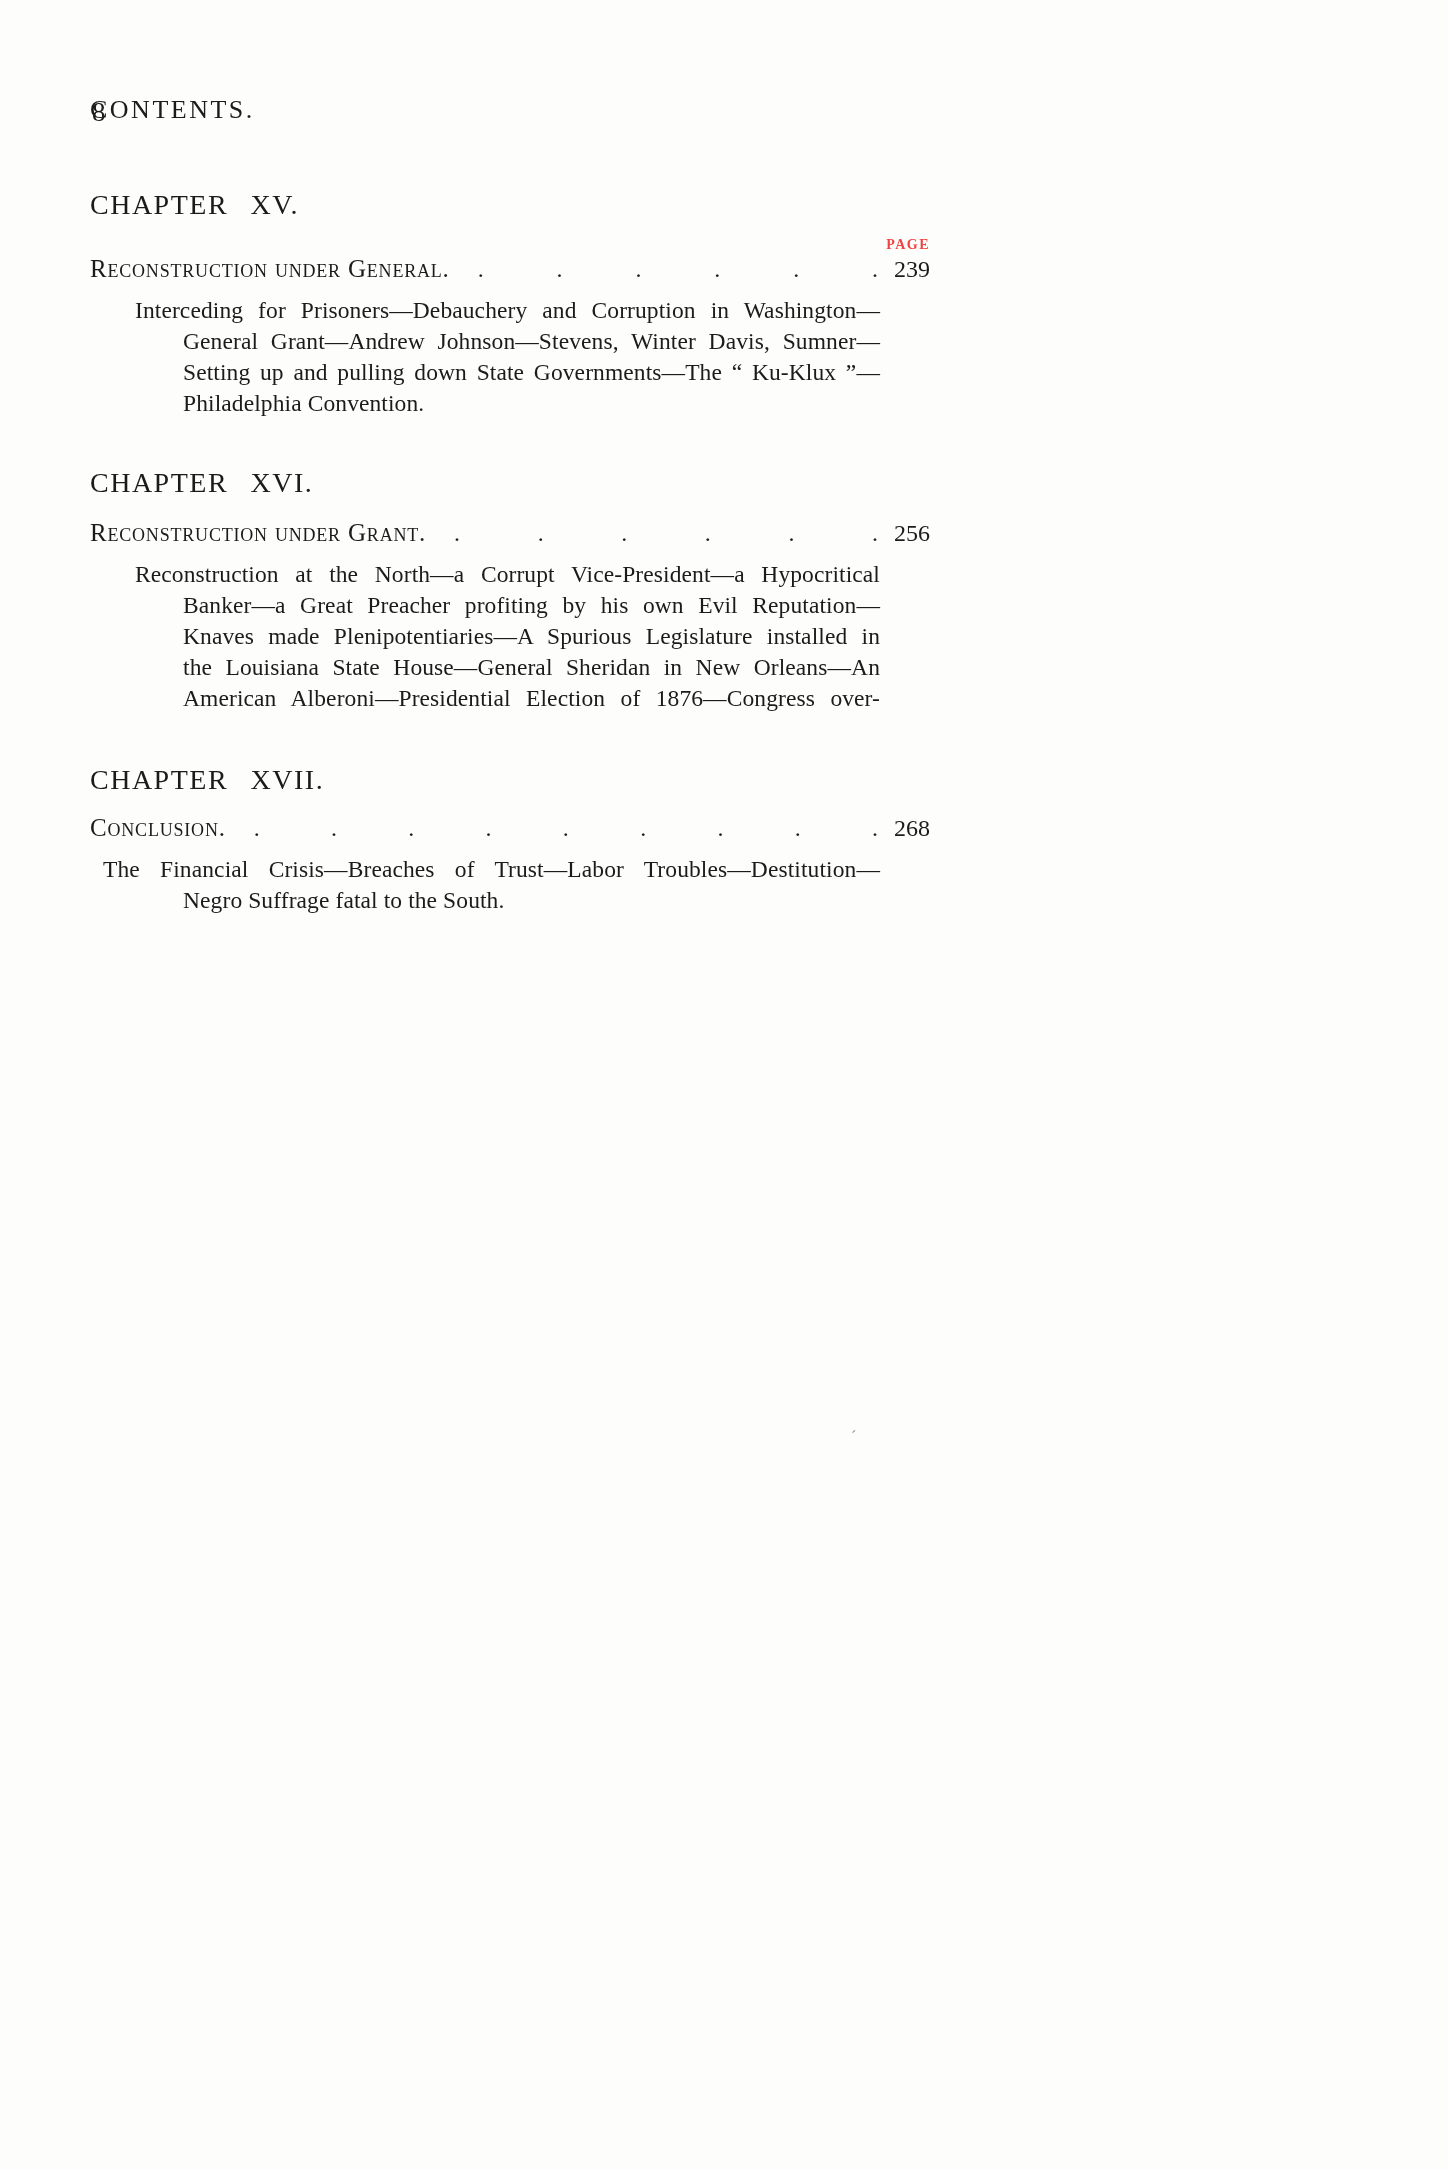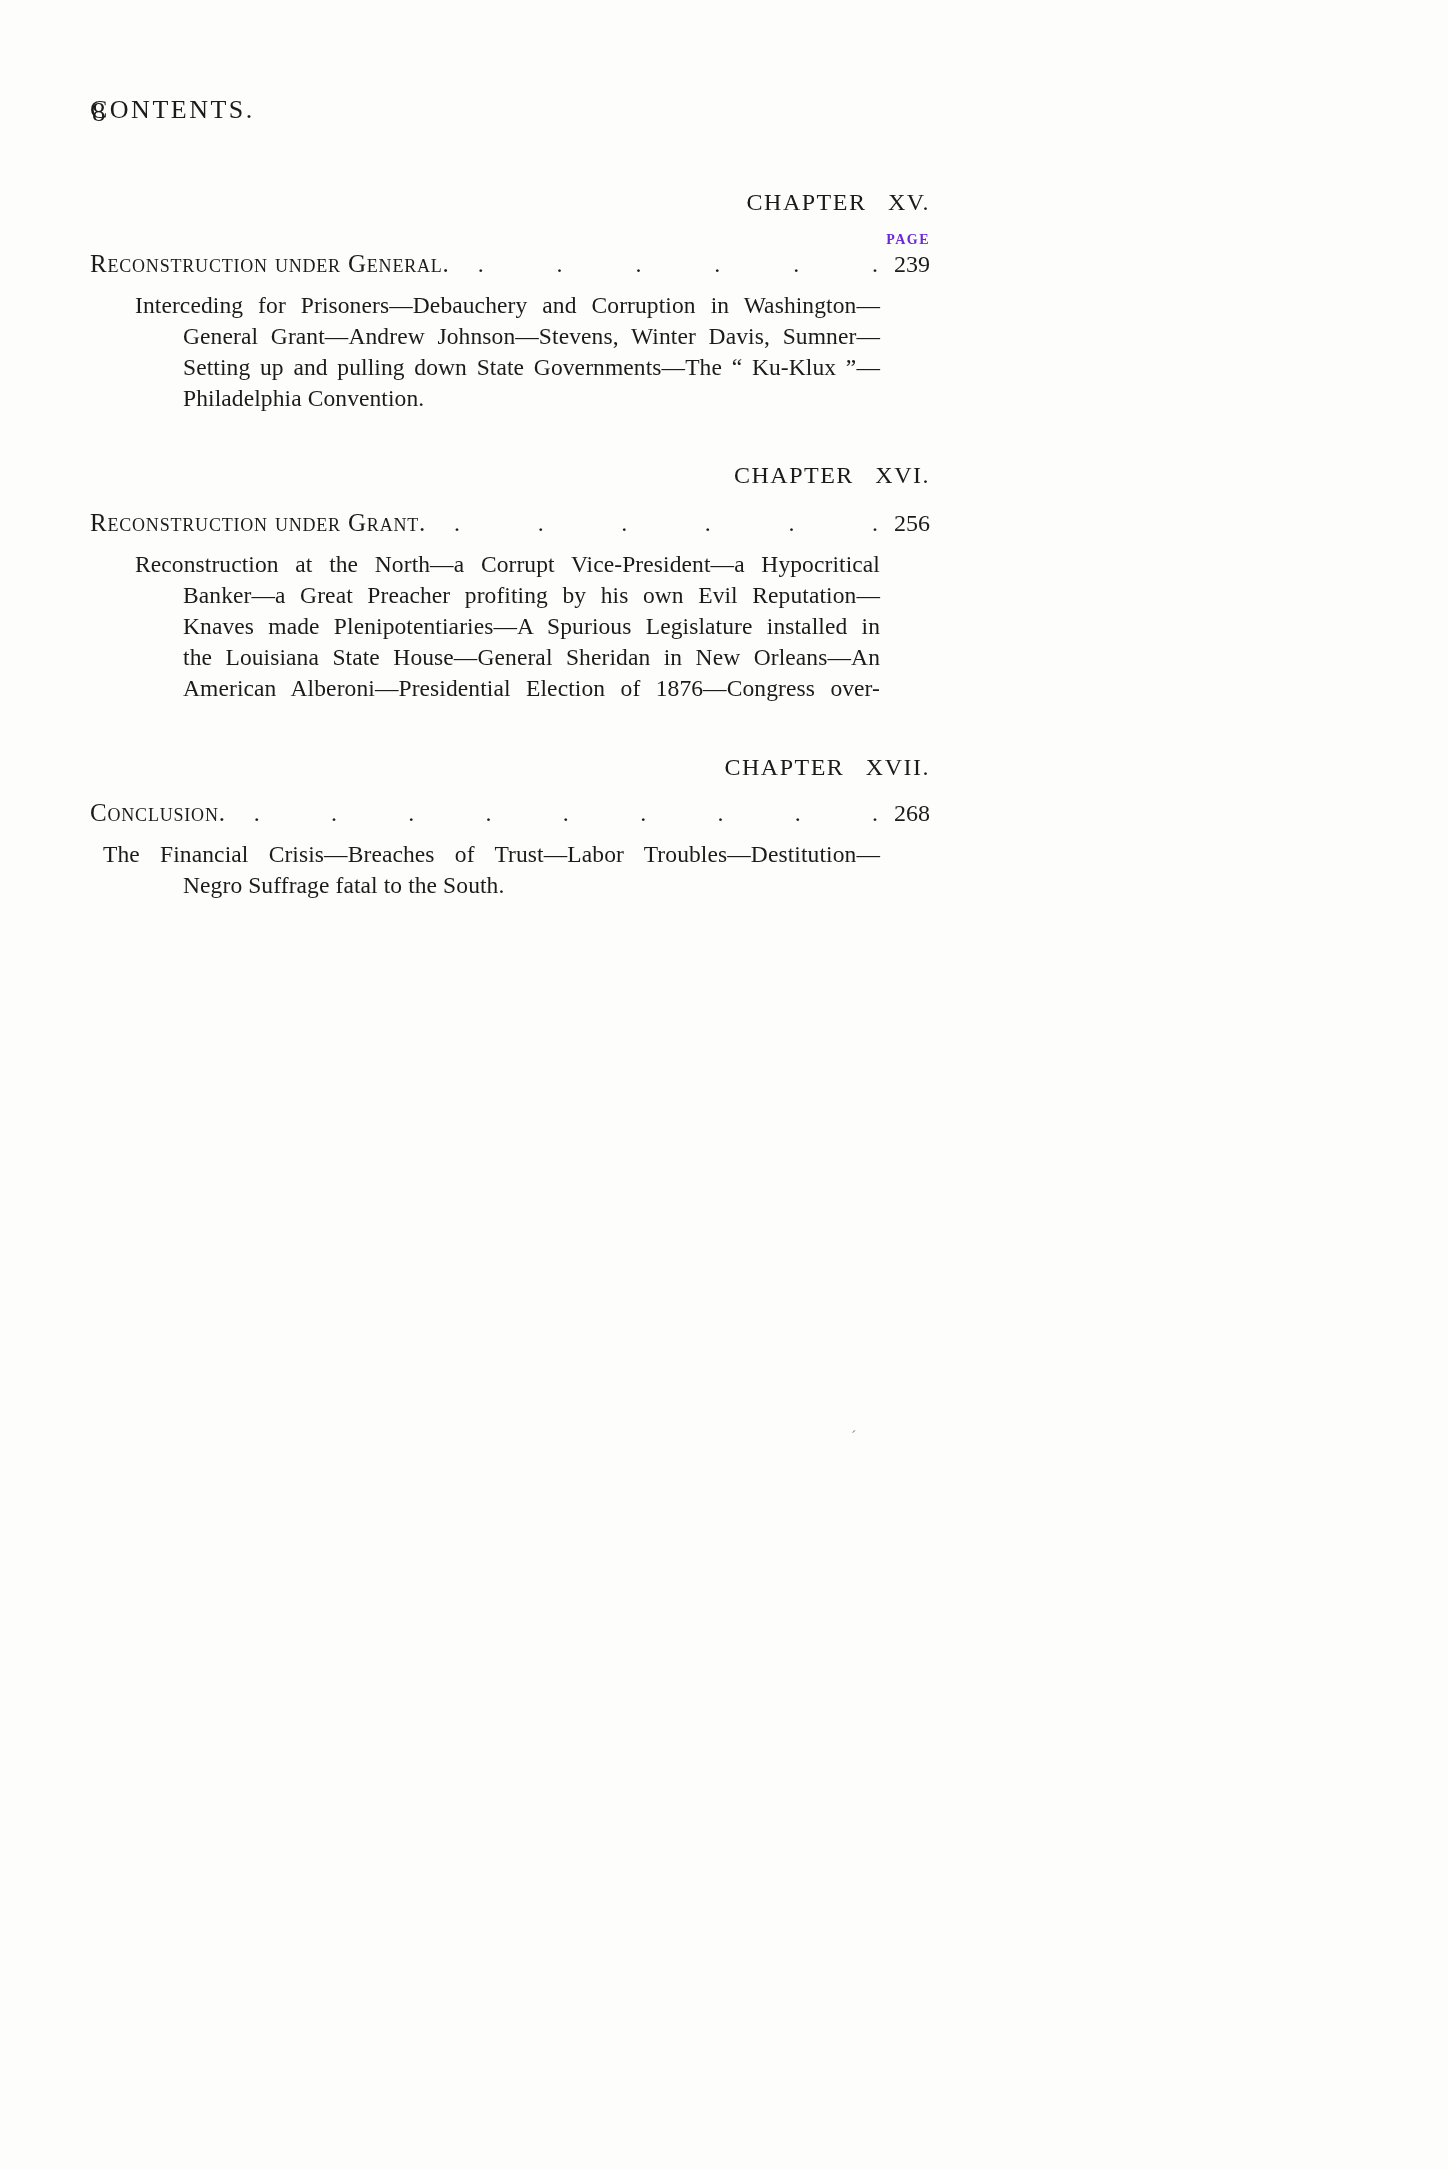--- a/index.html
+++ b/index.html
@@ -27,35 +27,35 @@
     left: 2px;
     top: 2px;
     font-size: 27px;
   }
   .contents-title {
     text-align: left;
     font-size: 26px;
     letter-spacing: 2.5px;
   }
   .chapter-title {
-    text-align: right;
-    font-size: 24px;
+    text-align: left;
+    font-size: 28px;
     letter-spacing: 1.5px;
     word-spacing: 14px;
   }
   .mt-ch15 { margin-top: 58px; }
   .mt-ch16 { margin-top: 48px; }
   .mt-ch17 { margin-top: 50px; }
   .page-label {
     margin-top: 16px;
     text-align: right;
     font-size: 14px;
     font-weight: 600;
     letter-spacing: 1.5px;
-    color: #6d28d9;
+    color: #ef4444;
   }
   .entry-row {
     display: flex;
     align-items: baseline;
     font-size: 24px;
   }
   .mt-entry15 { margin-top: 2px; }
   .mt-entry16 { margin-top: 20px; }
   .mt-entry17 { margin-top: 18px; text-align: right; }
   .entry-title {

